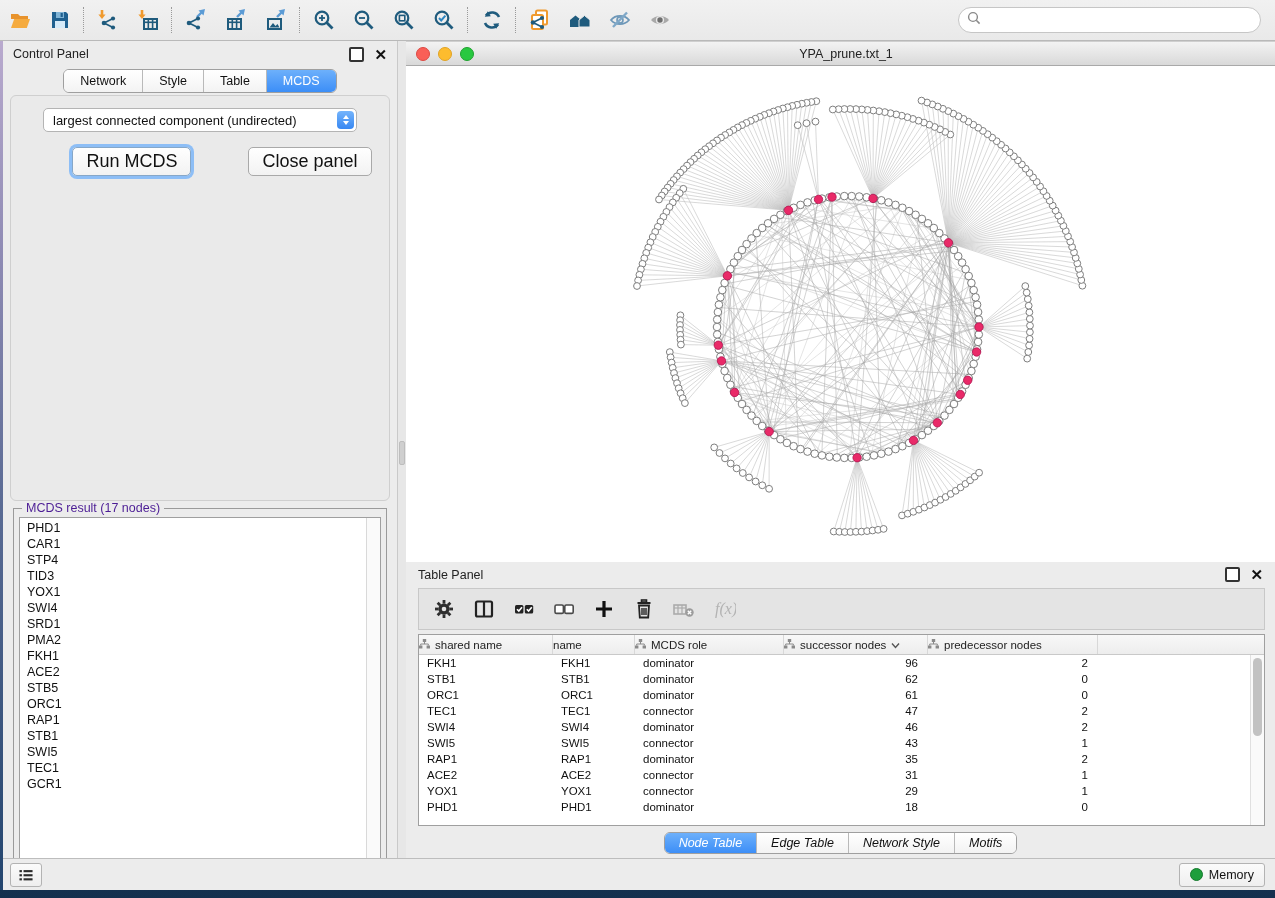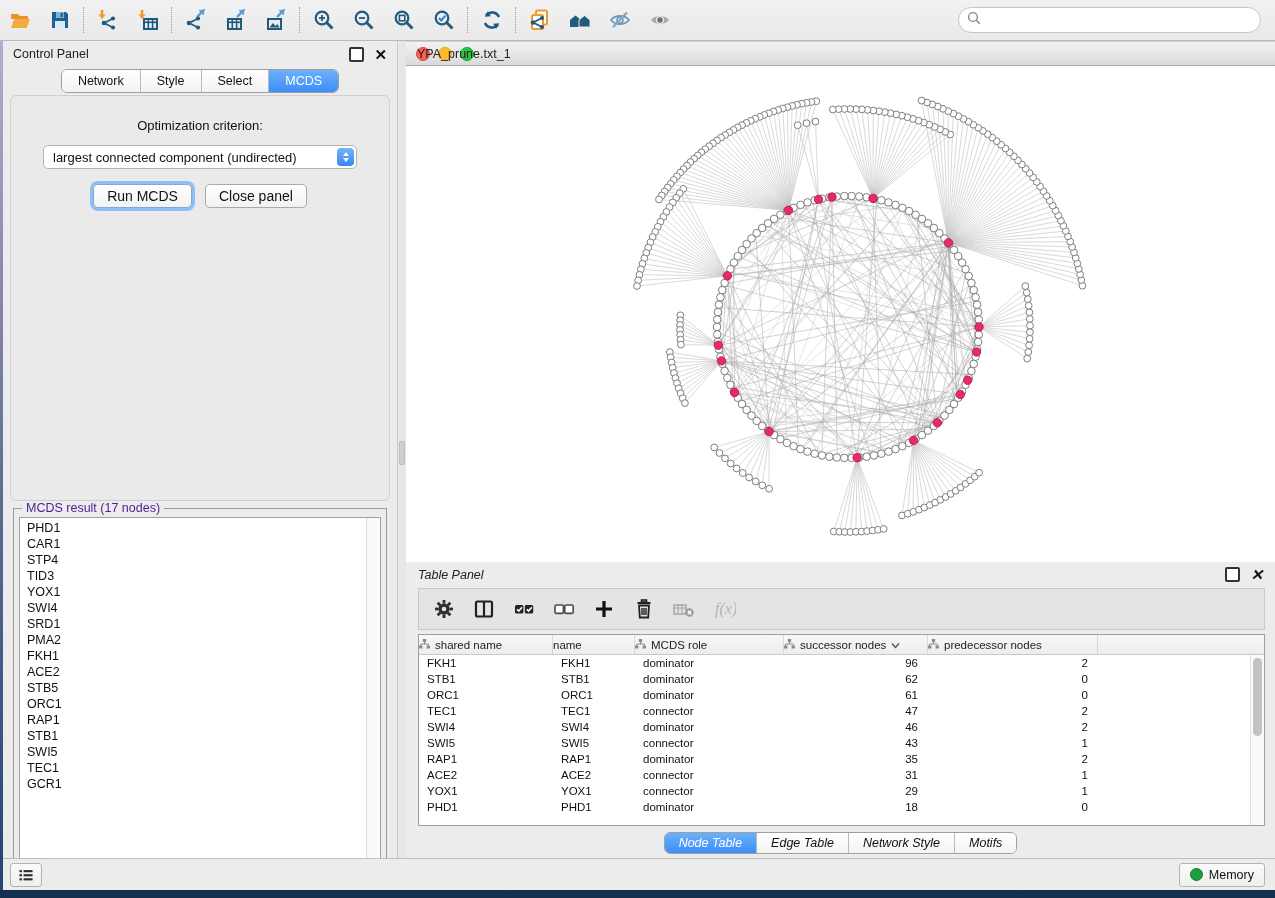--- a/index.html
+++ b/index.html
@@ -36,22 +36,22 @@
     border:1px solid #cfcfcf;border-radius:6px;}
   .opt-label{text-align:center;font-size:13px;color:#111;margin-top:22px;}
   .dropdown{margin:12px auto 0;width:312px;height:22px;background:#fff;border:1px solid #b4b4b4;border-radius:5px;
     display:flex;align-items:center;position:relative;}
   .dropdown .dd-text{flex:1;font-size:13px;padding-left:9px;color:#111;white-space:nowrap;}
   .dd-stepper{width:17px;height:18px;margin-right:2px;border-radius:4px;
     background:linear-gradient(#74b4fc,#3787f2);display:flex;flex-direction:column;align-items:center;justify-content:center;gap:2px;}
   .dd-stepper .up{width:0;height:0;border-left:3.5px solid transparent;border-right:3.5px solid transparent;border-bottom:4px solid #fff;}
   .dd-stepper .dn{width:0;height:0;border-left:3.5px solid transparent;border-right:3.5px solid transparent;border-top:4px solid #fff;}
   .btn-row{display:flex;justify-content:center;gap:13px;margin-top:15px;}
-  .mac-btn{font-size:14px;color:#111;background:linear-gradient(#ffffff,#f2f2f2);border:1px solid #a9a9a9;
-    border-radius:5px;padding:3px 13px;cursor:default;}
+  .mac-btn{font-size:18px;color:#111;background:linear-gradient(#ffffff,#f2f2f2);border:1px solid #a9a9a9;
+    border-radius:5px;padding:3px 13px;cursor:default;margin-left:44px;}
   .mac-btn.focus{box-shadow:0 0 0 3px rgba(110,175,250,.75);border-color:#86a7c8;}
   .result-group{position:absolute;left:10px;top:467px;width:372px;height:368px;border:1px solid #9a9a9a;background:#ececec;}
   .result-legend{position:absolute;top:-8px;left:8px;background:#ececec;padding:0 4px;font-size:12.5px;color:#4c1d95;}
   .result-list{position:absolute;left:5px;top:8px;right:5px;bottom:5px;background:#fff;border:1px solid #9f9f9f;
     overflow:hidden;display:flex;}
   .rl-items{flex:1;padding:2px 0 0 7px;}
   .rl-items div{font-size:12.5px;line-height:16px;color:#111;}
   .rl-scroll{width:13px;border-left:1px solid #d9d9d9;background:#fafafa;}
 
   
@@ -61,26 +61,26 @@
 
   
   .netview{position:absolute;left:406px;top:41px;width:869px;height:521px;}
   .net-titlebar{height:23px;background:linear-gradient(#f3f3f3,#d9d9d9);border-bottom:1px solid #a9a9a9;
     border-top:1px solid #cfcfcf;display:flex;align-items:center;position:relative;}
   .lights{display:flex;gap:8px;margin-left:10px;}
   .light{width:12px;height:12px;border-radius:50%;}
   .light.red{background:#f95f57;border:1px solid #dd4943;}
   .light.yellow{background:#fdbc2e;border:1px solid #e0a324;}
   .light.green{background:#28c840;border:1px solid #1fa22f;}
-  .net-title{position:absolute;left:11px;right:0;text-align:left;font-size:12.5px;color:#222;}
+  .net-title{position:absolute;left:11px;right:0;text-align:center;font-size:12.5px;color:#222;}
   .net-canvas{width:869px;height:497px;background:#fff;display:block;}
 
   
   .tpanel{position:absolute;left:406px;top:562px;width:869px;height:296px;background:#ececec;}
-  .tp-titlerow{height:25px;display:flex;align-items:center;padding:0 12px;font-style:italic;}
+  .tp-titlerow{height:25px;display:flex;align-items:center;padding:0 12px;}
   .tp-toolbar{margin:1px 10px 0 12px;height:40px;background:#e4e4e4;border:1px solid #c8c8c8;
     display:flex;align-items:center;gap:14px;padding:0 12px;}
   .tp-ico{width:26px;height:26px;display:flex;align-items:center;justify-content:center;}
   .tbl-wrap{margin:4px 10px 0 12px;height:190px;background:#fff;border:1px solid #9f9f9f;position:relative;overflow:hidden;}
   .tbl-grid{display:grid;grid-template-columns:134px 82px 149px 144px 170px 1fr;}
   .tbl-head{background:linear-gradient(#f8f8f8,#ededed);border-bottom:1px solid #c9c9c9;height:19px;}
   .th{display:flex;align-items:center;justify-content:flex-start;gap:5px;font-size:11.5px;color:#222;
     border-right:1px solid #d8d8d8;overflow:hidden;white-space:nowrap;}
   .th:last-child{border-right:none;}
   .tbl-row{height:16px;}
@@ -261,26 +261,25 @@
         <span class="panel-title">Control Panel</span>
         <span class="win-btns">
           <span class="float-btn"></span>
           <span class="close-x">✕</span>
         </span>
       </div>
       <div class="cp-tabs">
           <span class="seg" id="cp-tabs">
             <span class="tab">Network</span>
             <span class="tab">Style</span>
-            <span class="tab">Select</span>
+            <span class="tab">Table</span>
             <span class="tab active">MCDS</span>
           </span>
         </div>
       <div class="cp-inner">
-        <div class="opt-label">Optimization criterion:</div>
         <div class="dropdown">
           <span class="dd-text">largest connected component (undirected)</span>
           <span class="dd-stepper">
               <span class="up"></span>
               <span class="dn"></span>
             </span>
         </div>
         <div class="btn-row">
           <button class="mac-btn focus">Run MCDS</button>
           <button class="mac-btn">Close panel</button>

